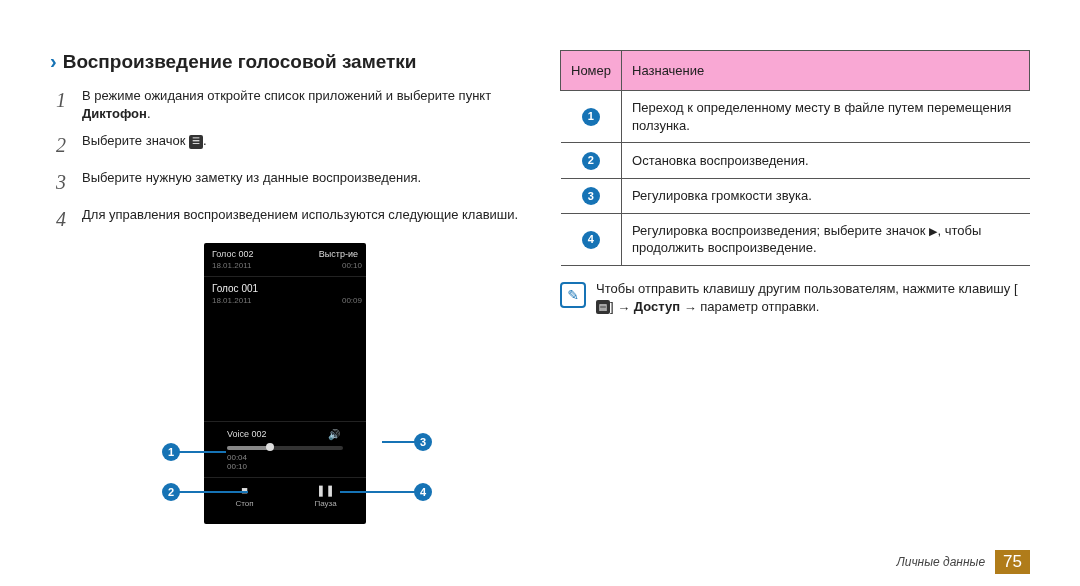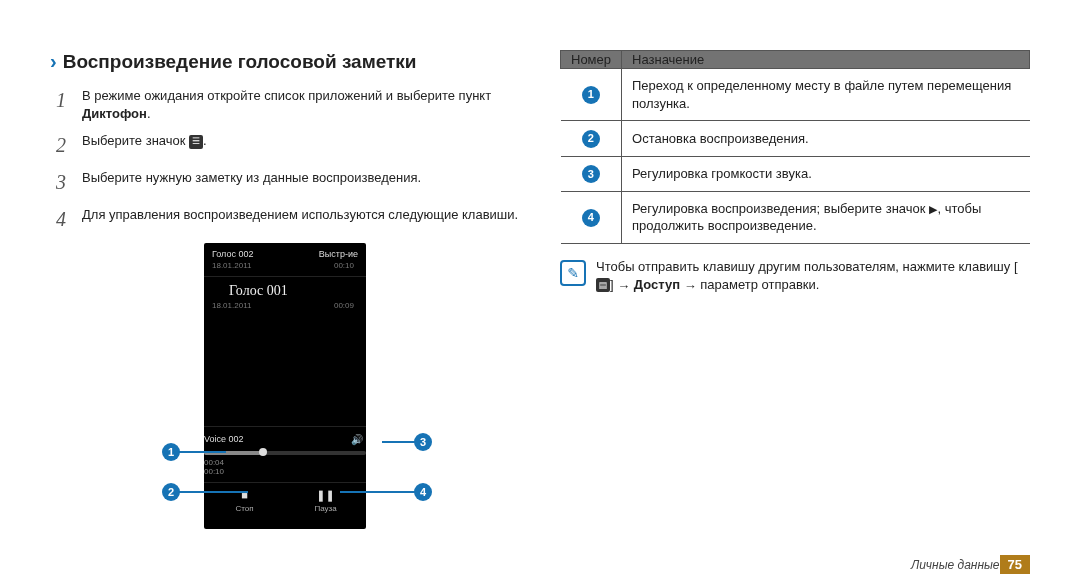--- a/index.html
+++ b/index.html
@@ -86,32 +86,31 @@
     overflow: hidden;
     position: relative;
   }
   .ph-header {
     display: flex;
     justify-content: space-between;
     padding: 6px 8px 2px 8px;
     font-size: 9px;
     color: #ddd;
   }
-  .ph-mini { color: #777; font-size: 8px; display: flex; justify-content: space-between; padding: 0 12px 6px 8px;}
+  .ph-mini { color: #777; font-size: 8px; display: flex; justify-content: space-between; padding: 0 4px 6px 8px;}
   .ph-sep { border-top: 1px solid #222; }
   .ph-row {
-    padding: 6px 8px 2px 25px;
-    font-size: 14px;
+    padding: 6px 8px 2px 8px;
+    font-size: 10px;
     color: #eee;
-    font-family: Liberation Serif, serif;
   }
   .ph-spacer { height: 110px; background: #000; }
   .ph-player {
     border-top: 1px solid #222;
-    padding: 6px 0;
+    padding: 6px 23px;
   }
   .pp-top { display: flex; justify-content: space-between; align-items: center; font-size: 9px; color: #ddd;}
   .pp-title { }
   .pp-vol {
     width: 16px; height: 12px;
     display: flex; align-items: center; justify-content: center;
     color: #fff; font-size: 10px;
   }
   .pp-slider {
     margin-top: 6px;
@@ -175,24 +174,24 @@
     background: #1673b5;
   }
 
   
   table.ref {
     border-collapse: collapse;
     width: 100%;
     font-size: 13px;
   }
   table.ref th {
-    background: #737373;
+    background: #f9a8d4;
     font-weight: normal;
     text-align: left;
-    padding: 1px 10px;
+    padding: 12px 10px;
     border: 1px solid #555;
   }
   table.ref td {
     padding: 8px 10px;
     border-bottom: 1px solid #555;
     vertical-align: middle;
     line-height: 1.35;
   }
   table.ref td.numcell {
     width: 60px;
@@ -228,29 +227,30 @@
     flex-shrink: 0;
     margin-top: 2px;
   }
 
   .footer {
     position: absolute;
     bottom: 12px;
     right: 50px;
     display: flex;
     align-items: center;
+    gap: 10px;
     font-size: 12px;
   }
   .footer-label { font-style: italic; color: #444; }
   .footer-page {
     background: #b07c1a;
     color: #fff;
     padding: 2px 8px;
-    font-weight: bold;
-    font-size: 13px;
+    font-weight: normal;
+    font-size: 17px;
   }
 </style>
 </head>
 <body>
 
 <div class="page">
   <div class="col">
     <div class="section-heading">
       <span class="chev">›</span>
       <span>Воспроизведение голосовой заметки</span>

